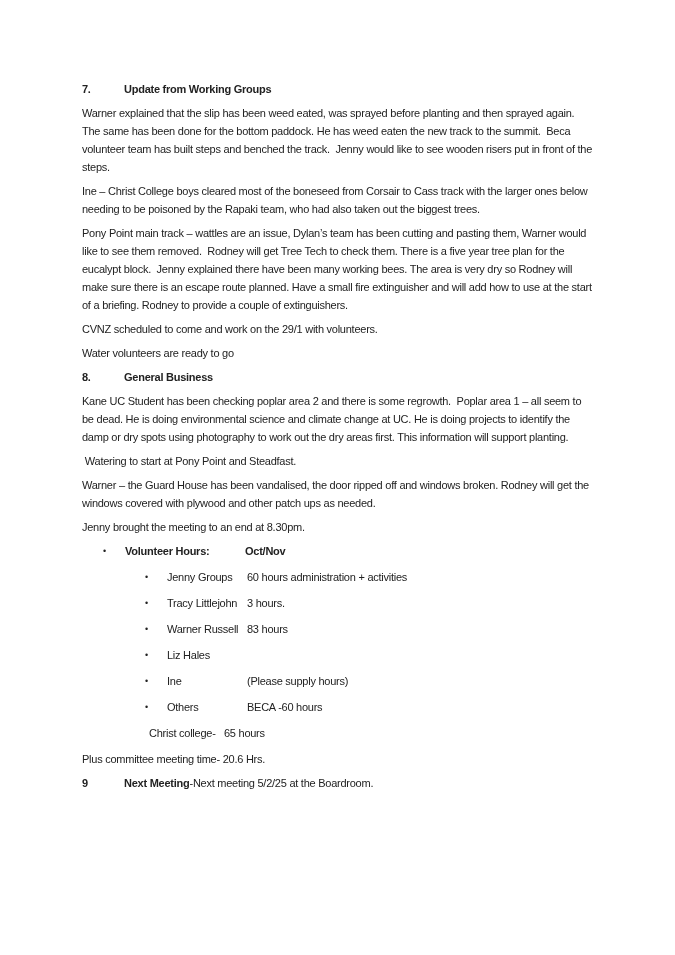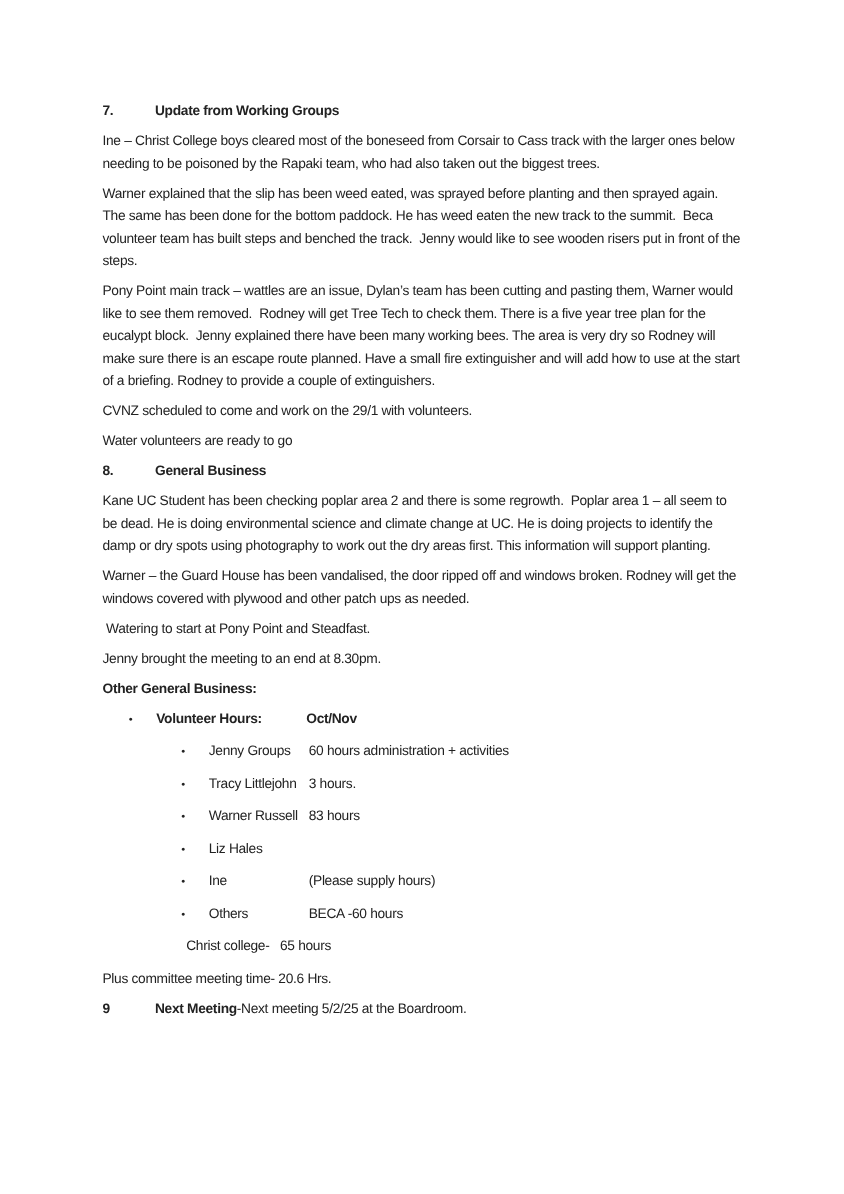--- a/index.html
+++ b/index.html
@@ -63,37 +63,36 @@
 </head>
 <body>
 
 <div class="page">
 
   <div class="heading">
     <span class="hnum">7.</span>
     <span class="htitle">Update from Working Groups</span>
   </div>
 
+  <p class="para">Warner explained that the slip has been weed eated, was sprayed before planting and then sprayed again. The same has been done for the bottom paddock. He has weed eaten the new track to the summit.  Beca volunteer team has built steps and benched the track.  Jenny would like to see wooden risers put in front of the steps.</p>
   <p class="para">Ine – Christ College boys cleared most of the boneseed from Corsair to Cass track with the larger ones below needing to be poisoned by the Rapaki team, who had also taken out the biggest trees.</p>
-  <p class="para">Warner explained that the slip has been weed eated, was sprayed before planting and then sprayed again. The same has been done for the bottom paddock. He has weed eaten the new track to the summit.  Beca volunteer team has built steps and benched the track.  Jenny would like to see wooden risers put in front of the steps.</p>
   <p class="para">Pony Point main track – wattles are an issue, Dylan’s team has been cutting and pasting them, Warner would like to see them removed.  Rodney will get Tree Tech to check them. There is a five year tree plan for the eucalypt block.  Jenny explained there have been many working bees. The area is very dry so Rodney will make sure there is an escape route planned. Have a small fire extinguisher and will add how to use at the start of a briefing. Rodney to provide a couple of extinguishers.</p>
   <p class="para">CVNZ scheduled to come and work on the 29/1 with volunteers.</p>
   <p class="para">Water volunteers are ready to go</p>
 
   <div class="heading">
     <span class="hnum">8.</span>
     <span class="htitle">General Business</span>
   </div>
 
   <p class="para">Kane UC Student has been checking poplar area 2 and there is some regrowth.  Poplar area 1 – all seem to be dead. He is doing environmental science and climate change at UC. He is doing projects to identify the damp or dry spots using photography to work out the dry areas first. This information will support planting.</p>
+  <p class="para"> Watering to start at Pony Point and Steadfast.</p>
   <p class="para">Warner – the Guard House has been vandalised, the door ripped off and windows broken. Rodney will get the windows covered with plywood and other patch ups as needed.</p>
-  <p class="para"> Watering to start at Pony Point and Steadfast.</p>
   <p class="para">Jenny brought the meeting to an end at 8.30pm.</p>
 
-  <p class="para bold">Other General Business:</p>
 
   <div class="bullet-row l1">
     <span class="marker">•</span>
     <span class="vh-label bold">Volunteer Hours:</span>
     <span class="vh-period bold">Oct/Nov</span>
   </div>
 
   <div class="bullet-row l2">
     <span class="marker">•</span>
     <span class="name">Jenny Groups</span>

